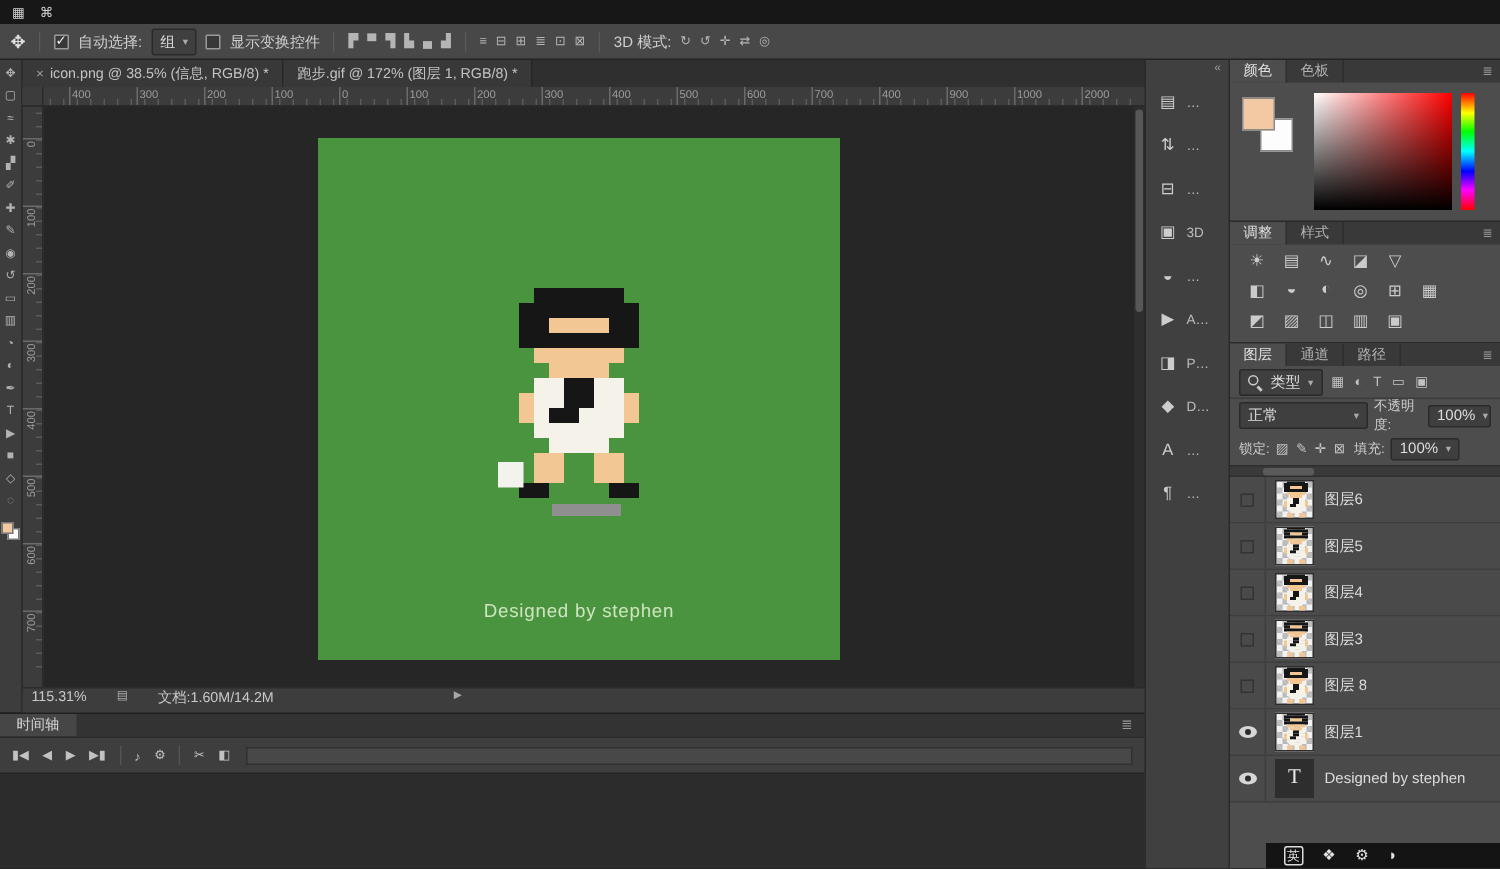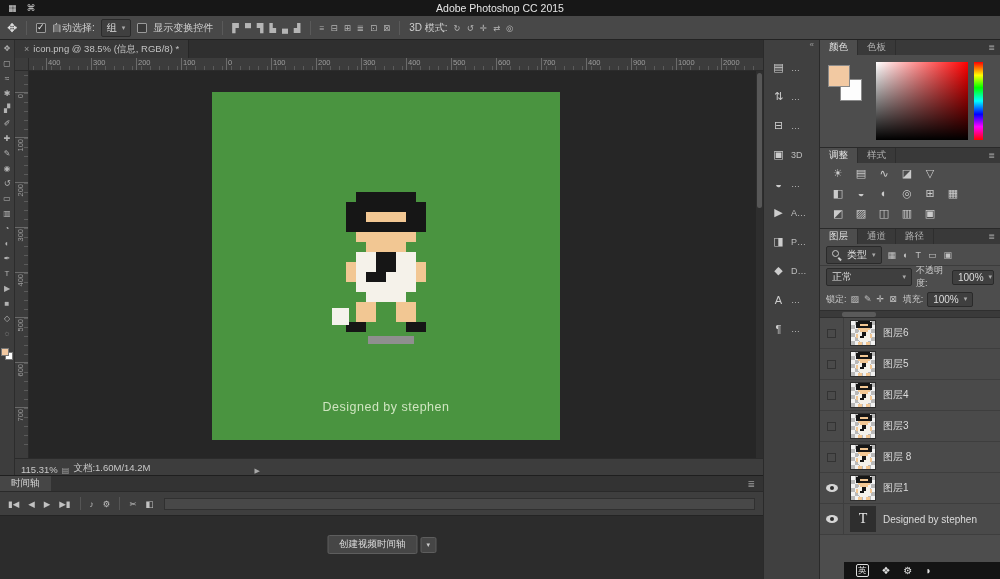--- a/index.html
+++ b/index.html
@@ -58,21 +58,21 @@
 
   #doc-image{position:absolute;left:197px;top:21px;width:348px;height:348px}
   #pixel-art{position:absolute;left:114px;top:100px;width:120px;height:140px}
   #dust{position:absolute;left:120px;top:216px;width:17px;height:17px;background:#f4f2ec}
   #shadow{position:absolute;left:156px;top:244px;width:46px;height:8px;background:#8f8f8f}
   #caption{position:absolute;left:0;top:308px;width:100%;text-align:center;font-size:12.5px;letter-spacing:.5px;color:#cfe5c0}
 
   #canvas-vscroll{position:absolute;right:0;top:0;width:7px;height:100%;background:#2e2e2e}
   #canvas-vscroll .vthumb{position:absolute;top:2px;left:1px;width:5px;height:135px;background:#575757;border-radius:3px}
 
-  #statusbar{height:17px;background:#3d3d3d;border-top:1px solid #2b2b2b;display:flex;align-items:flex-end;gap:4px;padding:0 6px;font-size:9.5px;color:#c9c9c9}
+  #statusbar{height:17px;background:#3d3d3d;border-top:1px solid #2b2b2b;display:flex;align-items:flex-start;gap:20px;padding:0 6px;font-size:9.5px;color:#c9c9c9}
   .sb-icon{font-size:8px;color:#a8a8a8}
   .sb-arrow{font-size:7px;color:#a8a8a8;margin-left:100px}
 
   
   #timeline{height:104px;display:flex;flex-direction:column;background:#2c2c2c;border-top:1px solid #1f1f1f}
   .tl-header{height:15px;background:#333;display:flex;align-items:center;justify-content:space-between;padding-right:8px}
   .tl-tab{background:#464646;height:100%;display:flex;align-items:center;padding:0 11px;font-size:9.5px;color:#d5d5d5}
   .tl-menu{font-size:9px;color:#9a9a9a}
   .tl-controls{height:25px;background:#3e3e3e;border-top:1px solid #2a2a2a;border-bottom:1px solid #242424;display:flex;align-items:center;padding:0 8px}
   #tl-icons{display:flex;align-items:center;gap:9px;font-size:8.5px;color:#c2c2c2}
@@ -142,21 +142,20 @@
 </head>
 <body>
 
 <div id="app">
 
   <header id="menubar">
     <div id="mb-left">
         <span class="mb-icon">▦</span>
         <span class="mb-icon">⌘</span>
       </div>
-    <div class="mb-title">Adobe Photoshop CC 2015</div>
     <div id="mb-right"></div>
   </header>
 
   <div id="optionsbar">
     <span class="ob-tool">✥</span>
     <div class="ob-divider"></div>
     <span id="cb-auto" class="checkbox checked"></span>
     <span>自动选择:</span>
     <span class="select">
         <span>组</span>
@@ -221,20 +220,23 @@
               <div class="tsw-bg" style="background: rgb(253, 253, 253);"></div>
               <div class="tsw-fg" style="background: rgb(242, 201, 162);"></div>
             </div>
           </div>
 
         <div id="doc-stack">
           <div id="tabbar">
               <div class="tab">
                 <span class="tab-close">×</span>
                 <span class="tab-label">icon.png @ 38.5% (信息, RGB/8) *</span>
+              </div>
+              <div class="tab">
+                <span class="tab-label">跑步.gif @ 172% (图层 1, RGB/8) *</span>
               </div>
             </div>
 
           <div id="hruler">
             <div class="ruler-corner"></div>
             <div id="hruler-track">
                 <div class="h-tick" style="left: 4px;"></div>
                 <div class="h-tick" style="left: 13px;"></div>
                 <div class="h-tick" style="left: 22px;"></div>
                 <div class="h-tick" style="left: 31px;"></div>
@@ -531,26 +533,20 @@
               <span class="tl-icon">▶▮</span>
               <div class="tl-divider"></div>
               <span class="tl-icon">♪</span>
               <span class="tl-icon">⚙</span>
               <div class="tl-divider"></div>
               <span class="tl-icon">✂</span>
               <span class="tl-icon">◧</span>
             </div>
           <div class="tl-track"></div>
         </div>
-        <div class="tl-body">
-          <div class="tl-create-wrap">
-            <button class="tl-create"><span>创建视频时间轴</span></button>
-            <button class="tl-create-arrow">▾</button>
-          </div>
-        </div>
       </div>
     </div>
 
     <div id="dock">
         <div class="dock-header">«</div>
         <div class="dock-item">
           <span class="dock-icon">▤</span>
           <span class="dock-label">…</span>
         </div>
         <div class="dock-item">

